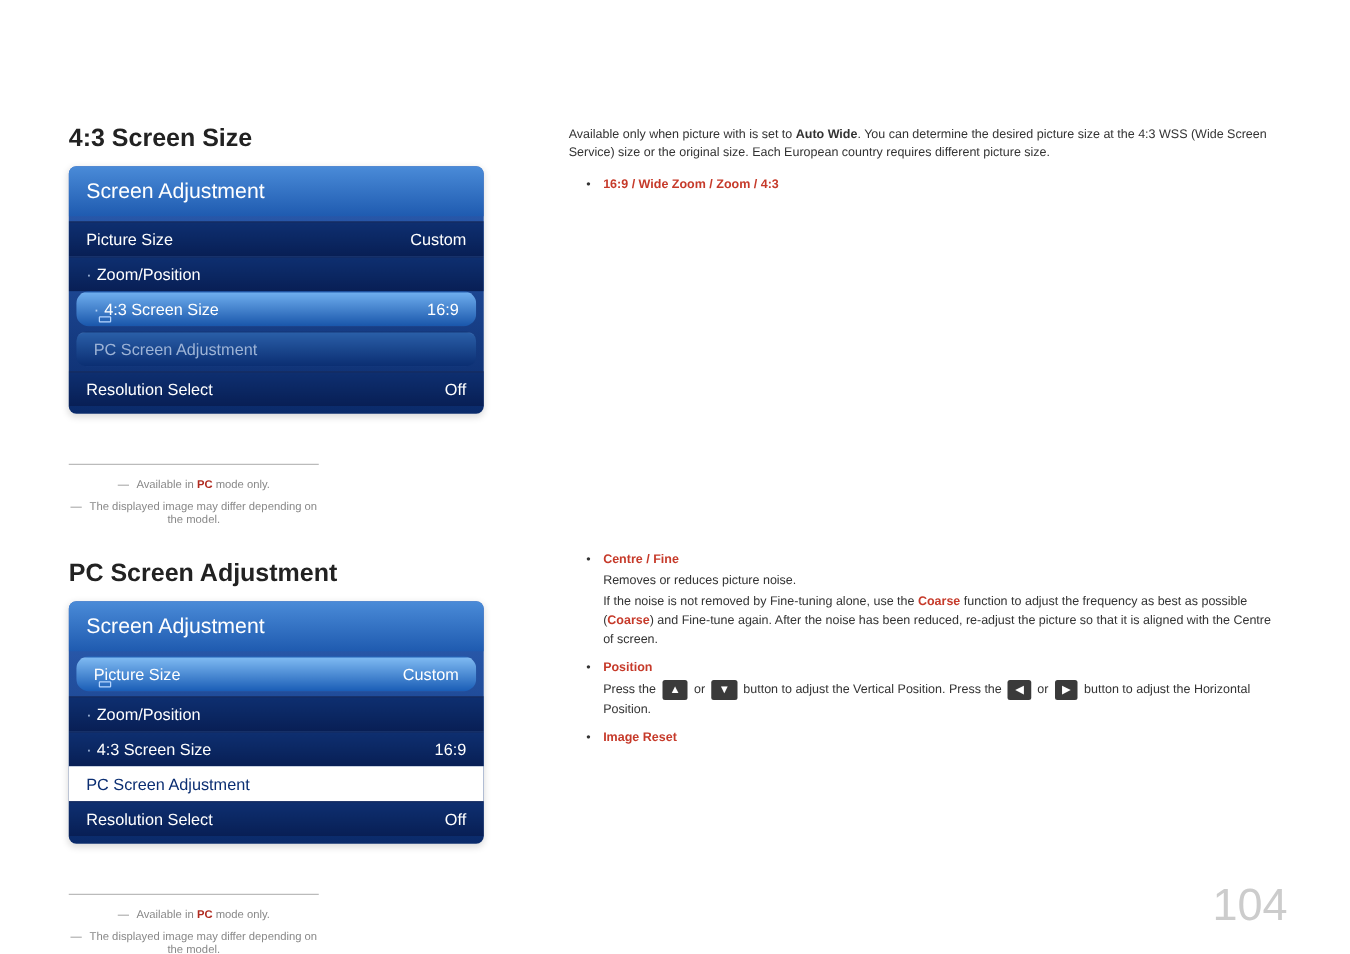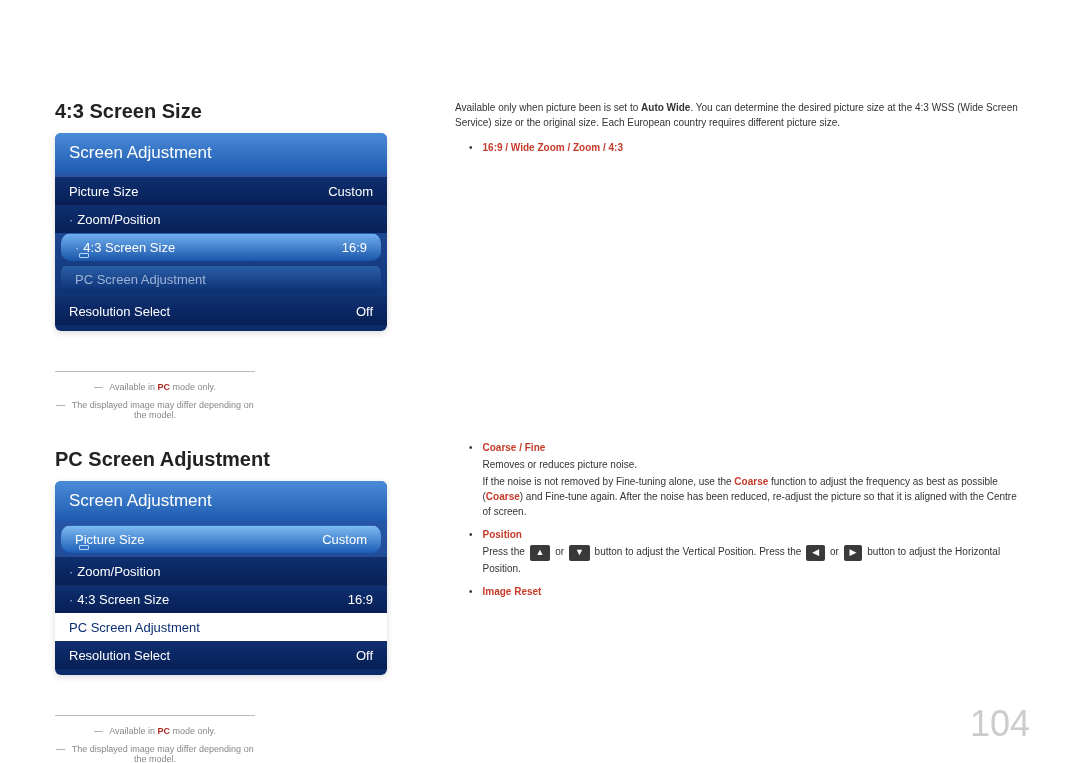--- a/index.html
+++ b/index.html
@@ -227,34 +227,34 @@
       <div class="note">
         <span class="dash">―</span>
         <span>The displayed image may differ depending on the model.</span>
       </div>
     </div>
 
   </div>
 
   <div class="right-col">
     <div class="intro">
-      <span>Available only when picture been is set to </span><b>Auto Wide</b><span>. You can determine the desired picture size at the 4:3 WSS (Wide Screen Service) size or the original size. Each European country requires different picture size.</span>
+      <span>Available only when picture with is set to </span><b>Auto Wide</b><span>. You can determine the desired picture size at the 4:3 WSS (Wide Screen Service) size or the original size. Each European country requires different picture size.</span>
     </div>
     <ul class="opt-list">
       <li>
         <span class="bullet">•</span>
         <span class="redbold">16:9 / Wide Zoom / Zoom / 4:3</span>
       </li>
     </ul>
 
     <div class="pc-right">
       <div class="item">
         <span class="bullet">•</span>
         <div class="item-body">
-          <span class="redbold">Coarse / Fine</span>
+          <span class="redbold">Centre / Fine</span>
           <span class="sub">Removes or reduces picture noise.</span>
           <span class="sub">
             <span>If the noise is not removed by Fine-tuning alone, use the </span><span class="coarse">Coarse</span><span> function to adjust the frequency as best as possible (</span><span class="coarse">Coarse</span><span>) and Fine-tune again. After the noise has been reduced, re-adjust the picture so that it is aligned with the Centre of screen.</span>
           </span>
         </div>
       </div>
       <div class="item" style="margin-top:8px;">
         <span class="bullet">•</span>
         <div class="item-body">
           <span class="redbold">Position</span>

